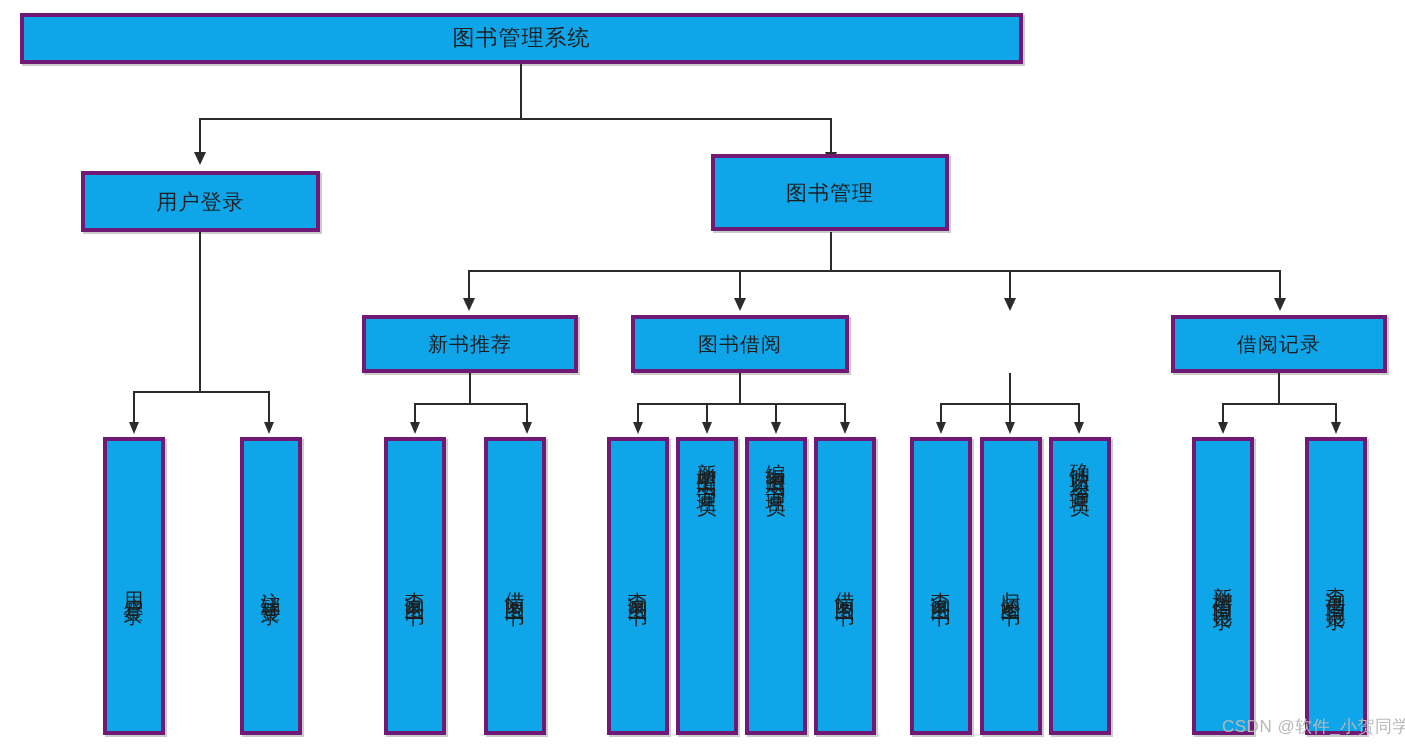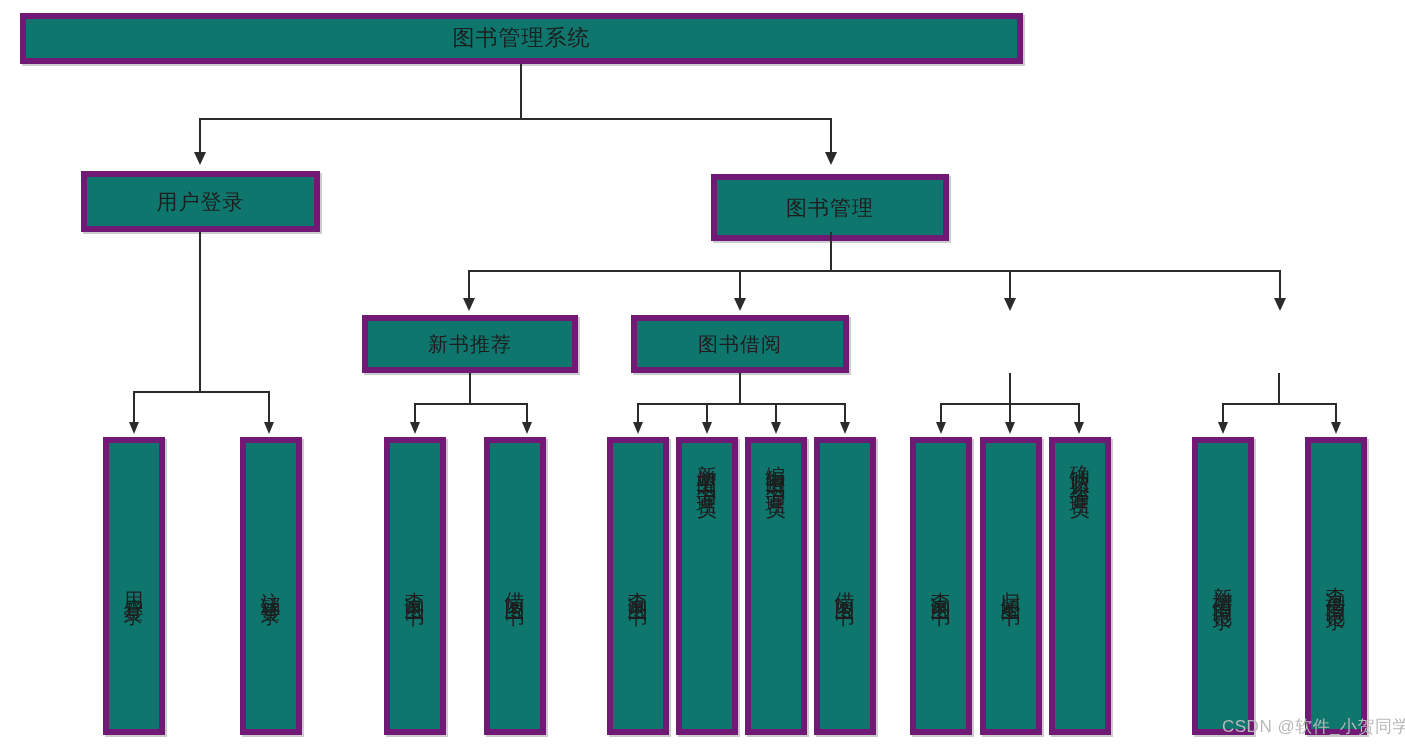--- a/index.html
+++ b/index.html
@@ -15,22 +15,22 @@
     position: relative;
     width: 1405px;
     height: 747px;
     background: #ffffff;
     overflow: hidden;
   }
   
   .node {
     position: absolute;
     box-sizing: border-box;
-    background: #0f766e;
-    border: 6px solid #701a75;
+    background: #0ea5e9;
+    border: 4px solid #701a75;
     box-shadow: 2px 2px 0 rgba(0,0,0,0.20);
     display: flex;
     align-items: center;
     justify-content: center;
   }
   .node .label {
     font-size: 21px;
     line-height: 1.2;
     color: #1d1d1d;
     letter-spacing: 1px;
@@ -109,21 +109,21 @@
   <div class="vline" style="left:199px; top:118px; width:2px; height:35px;"></div>
   <div class="arrow" style="left:194px; top:152px;"></div>
 
   <div class="vline" style="left:830px; top:118px; width:2px; height:35px;"></div>
   <div class="arrow" style="left:825px; top:152px;"></div>
 
   <div class="node level2" style="left:81px; top:171px; width:239px; height:61px;">
     <span class="label">用户登录</span>
   </div>
 
-  <div class="node level2" style="left:711px; top:174px; width:238px; height:67px;">
+  <div class="node level2" style="left:711px; top:154px; width:238px; height:77px;">
     <span class="label">图书管理</span>
   </div>
 
   <div class="vline" style="left:199px; top:232px; width:2px; height:160px;"></div>
   <div class="hline" style="left:133px; top:391px; width:135px; height:2px;"></div>
   <div class="vline" style="left:133px; top:391px; width:2px; height:32px;"></div>
   <div class="arrow thin" style="left:129px; top:422px;"></div>
   <div class="vline" style="left:268px; top:391px; width:2px; height:32px;"></div>
   <div class="arrow thin" style="left:264px; top:422px;"></div>
 
@@ -140,20 +140,23 @@
   <div class="arrow" style="left:1004px; top:298px;"></div>
 
   <div class="vline" style="left:1279px; top:270px; width:2px; height:29px;"></div>
   <div class="arrow" style="left:1274px; top:298px;"></div>
 
   <div class="node level3" style="left:362px; top:315px; width:216px; height:58px;">
     <span class="label">新书推荐</span>
   </div>
   <div class="node level3" style="left:631px; top:315px; width:218px; height:58px;">
     <span class="label">图书借阅</span>
+  </div>
+  <div class="node level3" style="left:1171px; top:315px; width:216px; height:58px;">
+    <span class="label">借阅记录</span>
   </div>
 
   <div class="vline" style="left:469px; top:373px; width:2px; height:31px;"></div>
   <div class="hline" style="left:414px; top:403px; width:113px; height:2px;"></div>
   <div class="vline" style="left:414px; top:403px; width:2px; height:20px;"></div>
   <div class="arrow thin" style="left:410px; top:422px;"></div>
   <div class="vline" style="left:526px; top:403px; width:2px; height:20px;"></div>
   <div class="arrow thin" style="left:522px; top:422px;"></div>
 
   <div class="vline" style="left:739px; top:373px; width:2px; height:31px;"></div>

